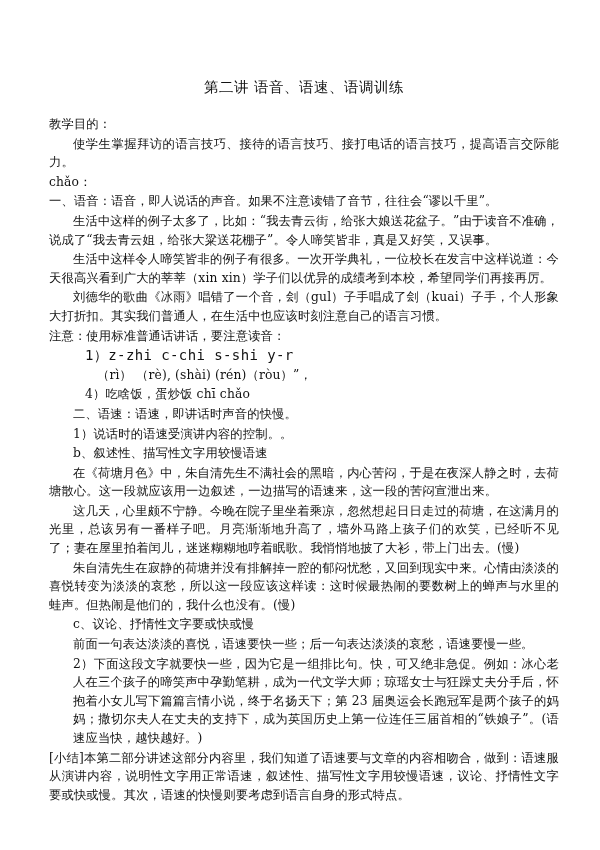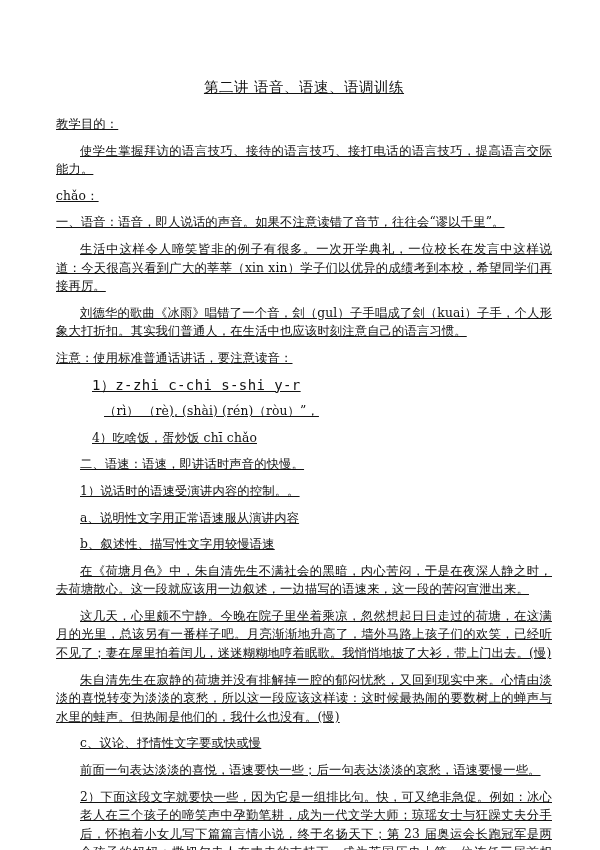--- a/index.html
+++ b/index.html
@@ -13,33 +13,32 @@
     font-family: "DejaVu Serif", "Liberation Serif", serif;
     color: #121212;
     overflow: hidden;
   }
   .page {
     position: relative;
     width: 600px;
     height: 850px;
     box-sizing: border-box;
     padding: 78px 40px 20px 48px;
-    text-decoration: underline;
   }
   .doc-title {
     text-align: center;
     font-size: 14.5px;
     letter-spacing: 0.5px;
     margin: 0 0 18px 0;
     font-weight: normal;
   }
   .para {
     font-size: 12.3px;
     line-height: 18.6px;
-    margin: 8px;
+    margin: 1px;
     text-align: justify;
     letter-spacing: 0.15px;
   }
   .flush {
     text-indent: 0;
   }
   .ind1 {
     text-indent: 24px;
   }
   .ind-l1 {
@@ -67,29 +66,29 @@
 <body>
 
 <div class="page">
 
   <h1 class="doc-title">第二讲 语音、语速、语调训练</h1>
 
   <p class="para flush">教学目的：</p>
   <p class="para ind1 blk">使学生掌握拜访的语言技巧、接待的语言技巧、接打电话的语言技巧，提高语言交际能力。</p>
   <p class="para flush blk">chǎo：</p>
   <p class="para flush blk">一、语音：语音，即人说话的声音。如果不注意读错了音节，往往会“谬以千里”。</p>
+  <p class="para ind1 blk">生活中这样的例子太多了，比如：“我去青云街，给张大娘送花盆子。”由于读音不准确，说成了“我去青云姐，给张大粱送花棚子”。令人啼笑皆非，真是又好笑，又误事。</p>
   <p class="para ind1 blk">生活中这样令人啼笑皆非的例子有很多。一次开学典礼，一位校长在发言中这样说道：今天很高兴看到广大的莘莘（xin xin）学子们以优异的成绩考到本校，希望同学们再接再厉。</p>
   <p class="para ind1 blk">刘德华的歌曲《冰雨》唱错了一个音，刽（gul）子手唱成了刽（kuai）子手，个人形象大打折扣。其实我们普通人，在生活中也应该时刻注意自己的语言习惯。</p>
   <p class="para flush blk">注意：使用标准普通话讲话，要注意读音：</p>
   <p class="para ind-l2 blk mono">1）z-zhi c-chi        s-shi y-r</p>
   <p class="para ind-l3 blk">（rì）  （rè), (shài) (rén)（ròu）”，</p>
   <p class="para ind-l2 blk">4）吃啥饭，蛋炒饭 chī chǎo</p>
   <p class="para ind1 blk">二、语速：语速，即讲话时声音的快慢。</p>
   <p class="para ind-l1 blk">1）说话时的语速受演讲内容的控制。。</p>
-  <p class="para ind-l1 blk">a、说明性文字用正常语速服从演讲内容</p>
   <p class="para ind-l1 blk">b、叙述性、描写性文字用较慢语速</p>
   <p class="para ind1 blk">在《荷塘月色》中，朱自清先生不满社会的黑暗，内心苦闷，于是在夜深人静之时，去荷塘散心。这一段就应该用一边叙述，一边描写的语速来，这一段的苦闷宣泄出来。</p>
   <p class="para ind1 blk">这几天，心里颇不宁静。今晚在院子里坐着乘凉，忽然想起日日走过的荷塘，在这满月的光里，总该另有一番样子吧。月亮渐渐地升高了，墙外马路上孩子们的欢笑，已经听不见了；妻在屋里拍着闰儿，迷迷糊糊地哼着眠歌。我悄悄地披了大衫，带上门出去。(慢)</p>
   <p class="para ind1 blk">朱自清先生在寂静的荷塘并没有排解掉一腔的郁闷忧愁，又回到现实中来。心情由淡淡的喜悦转变为淡淡的哀愁，所以这一段应该这样读：这时候最热闹的要数树上的蝉声与水里的蛙声。但热闹是他们的，我什么也没有。(慢)</p>
   <p class="para ind-l1 blk">c、议论、抒情性文字要或快或慢</p>
   <p class="para ind1 blk">前面一句表达淡淡的喜悦，语速要快一些；后一句表达淡淡的哀愁，语速要慢一些。</p>
   <p class="para ind-l1 blk">2）下面这段文字就要快一些，因为它是一组排比句。快，可又绝非急促。例如：冰心老人在三个孩子的啼笑声中孕勤笔耕，成为一代文学大师；琼瑶女士与狂躁丈夫分手后，怀抱着小女儿写下篇篇言情小说，终于名扬天下；第 23 届奥运会长跑冠军是两个孩子的妈妈；撒切尔夫人在丈夫的支持下，成为英国历史上第一位连任三届首相的“铁娘子”。(语速应当快，越快越好。)</p>
   <p class="para flush blk">[小结]本第二部分讲述这部分内容里，我们知道了语速要与文章的内容相吻合，做到：语速服从演讲内容，说明性文字用正常语速，叙述性、描写性文字用较慢语速，议论、抒情性文字要或快或慢。其次，语速的快慢则要考虑到语言自身的形式特点。</p>
 
 </div>

